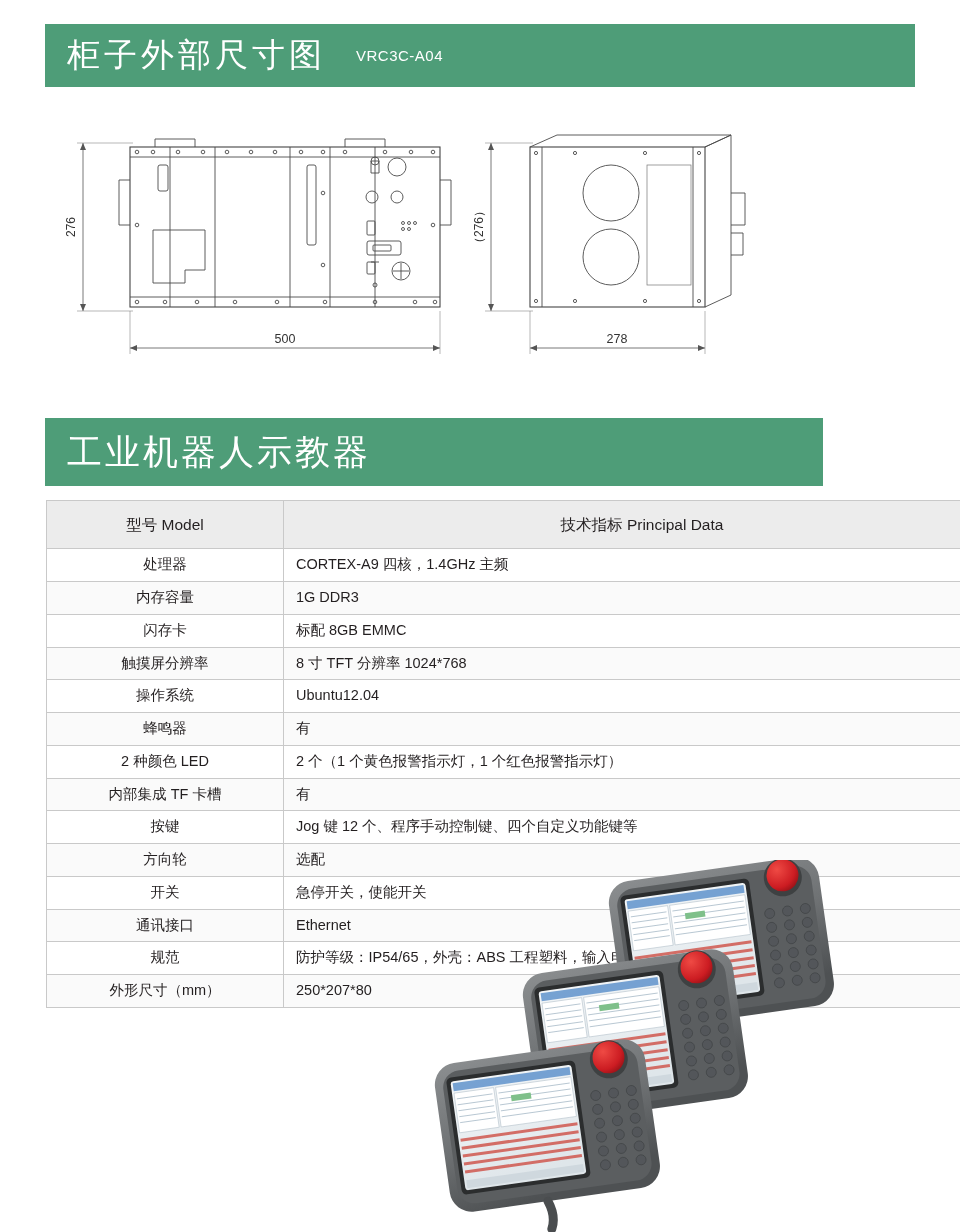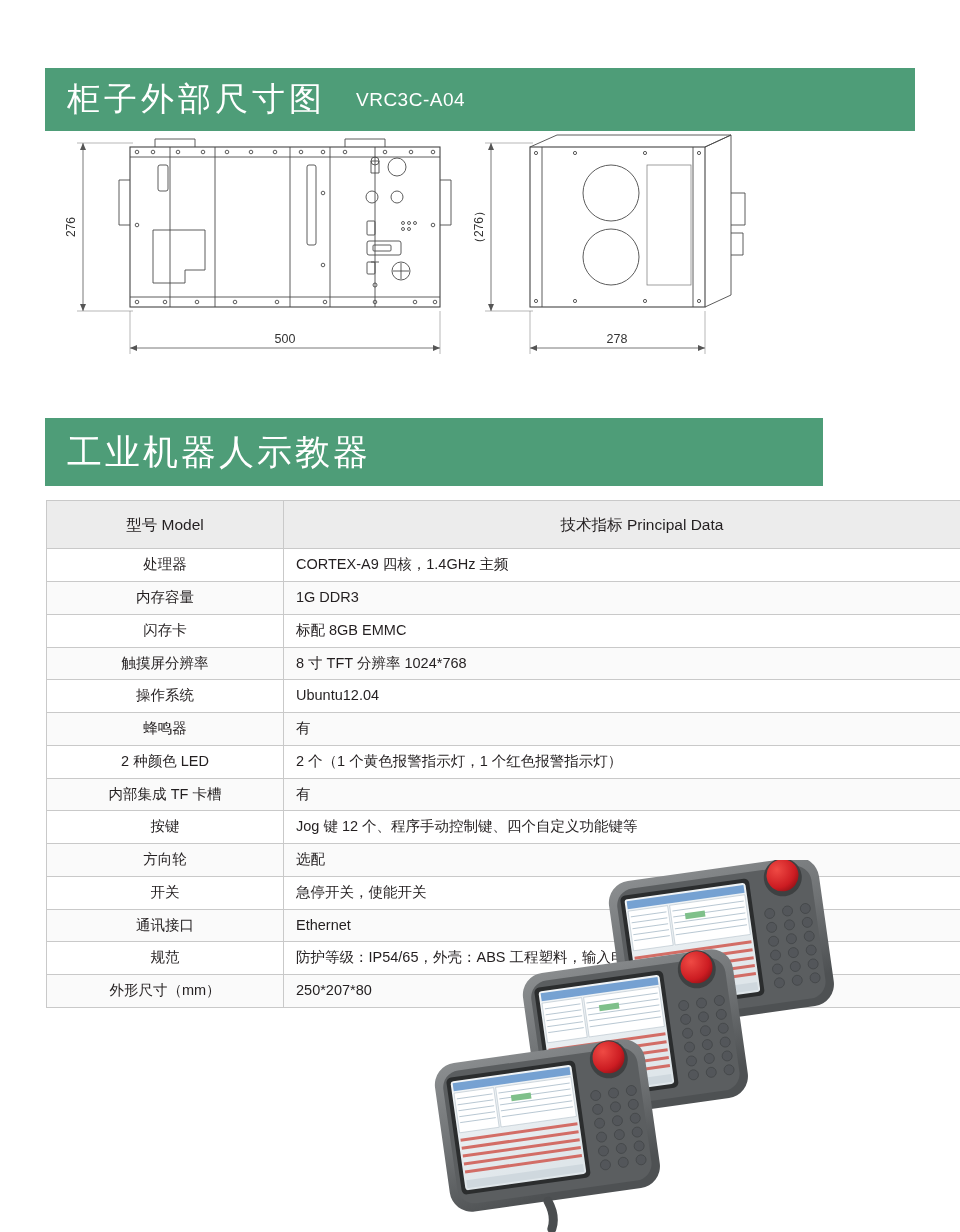--- a/index.html
+++ b/index.html
@@ -16,29 +16,29 @@
   .section-bar {
     background: #4e9d78;
     color: #ffffff;
     display: flex;
     align-items: center;
     padding-left: 22px;
   }
   .bar-1 {
     position: absolute;
     left: 45px; top: 24px;
-    width: 870px; height: 63px; margin-top: 44px;
+    width: 870px; height: 63px;
   }
   .bar-1 .bar-title {
     font-size: 33px;
     letter-spacing: 4px;
     font-weight: normal;
   }
   .bar-1 .bar-sub {
-    font-size: 19px;
+    font-size: 15px;
     margin-left: 30px;
     letter-spacing: 0.5px;
   }
   .bar-2 {
     position: absolute;
     left: 45px; top: 418px;
     width: 778px; height: 68px;
   }
   .bar-2 .bar-title {
     font-size: 35px;

